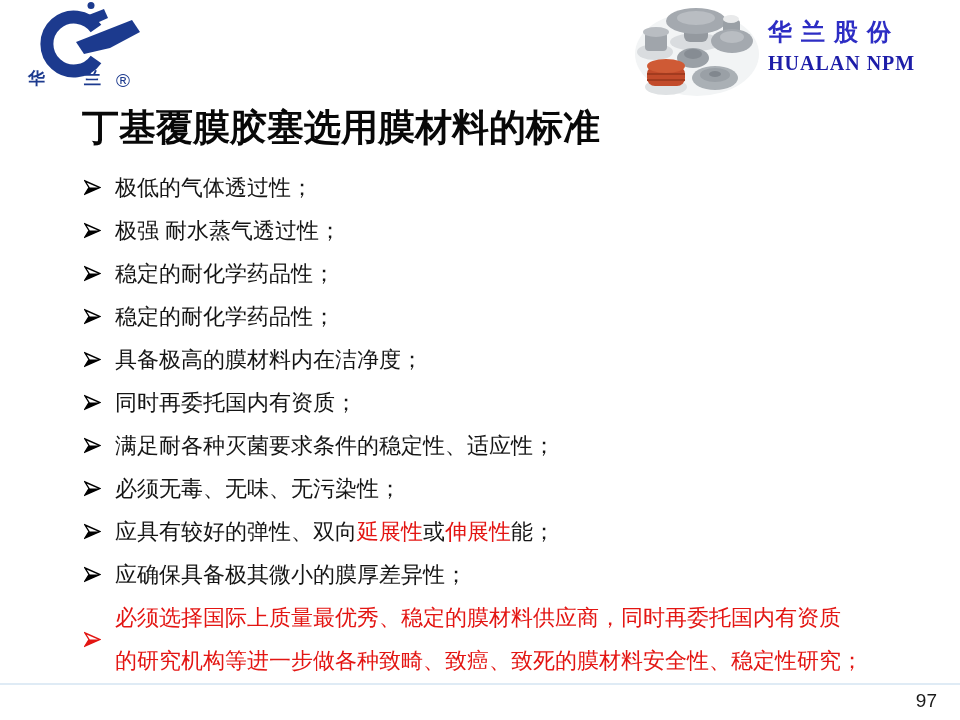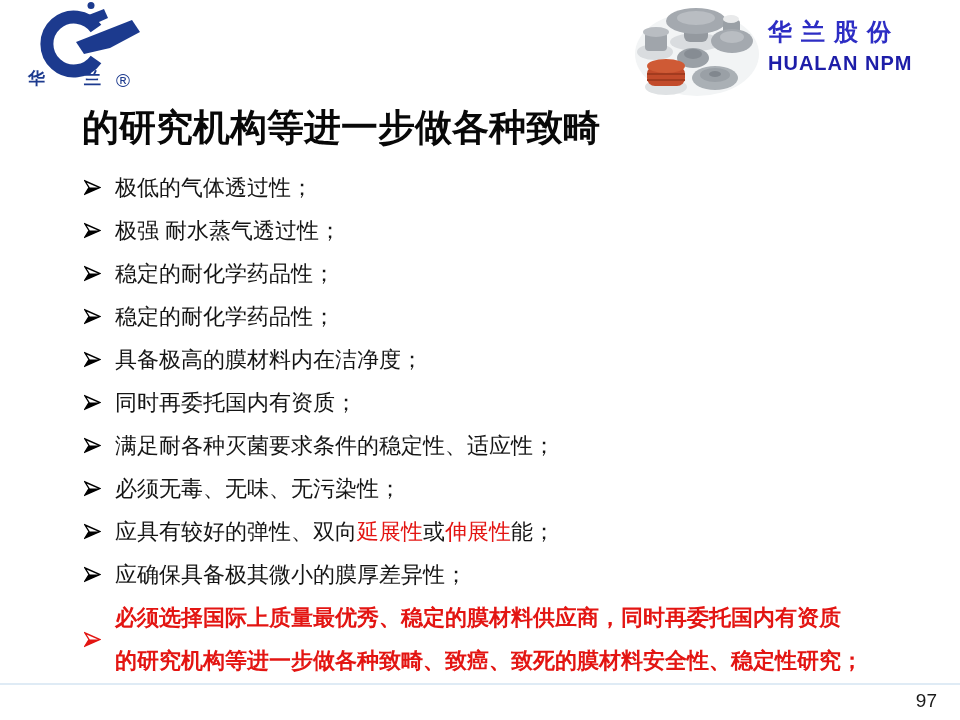--- a/index.html
+++ b/index.html
@@ -13,21 +13,21 @@
   .logo { position:absolute; left:14px; top:2px; }
   .product { position:absolute; left:633px; top:4px; }
 
   .brand { position:absolute; left:768px; top:16px; width:186px; }
   .brand-cn {
     color:#2d2dc4; font-size:24px; font-weight:bold; letter-spacing:9px;
     font-family:"Liberation Serif", serif; white-space:nowrap;
   }
   .brand-en {
     color:#1d1da8; font-size:20px; font-weight:bold; letter-spacing:1px;
-    font-family:Liberation Sans, sans-serif; margin-top:4px; white-space:nowrap;
+    font-family:Liberation Serif, serif; margin-top:4px; white-space:nowrap;
   }
 
   
   .slide-title {
     position:absolute; left:82px; top:103px;
     font-size:37px; font-weight:bold; color:#080808; white-space:nowrap;
   }
 
   
   .bullets {
@@ -37,21 +37,21 @@
   .bullet {
     display:flex; align-items:center;
     font-size:22px; line-height:43px; color:#151515;
   }
   .bullet .marker {
     flex:0 0 31px; height:43px;
     display:flex; align-items:center;
   }
   .bullet .text { flex:1; }
   .bullet .red, .bullet.all-red { color:#e31512; }
-  .bullet.all-red .text div { line-height:43px;font-weight:bold; }
+  .bullet.all-red .text div { line-height:43px; }
 
   
   .bottom-rule {
     position:absolute; left:0; top:683px; width:960px; height:2px;
     background:#d7e6f2; opacity:.8;
   }
   .page-number {
     position:absolute; right:23px; top:690px;
     font-size:19px; color:#1a1a1a;margin-left:16px;
   }
@@ -101,21 +101,21 @@
     <ellipse cx="82" cy="71" rx="15" ry="7" fill="#9aa0a6"></ellipse>
     <ellipse cx="82" cy="70" rx="6" ry="3" fill="#81878e"></ellipse>
   </svg>
 </div>
 
 <div class="brand">
   <div class="brand-cn">华兰股份</div>
   <div class="brand-en">HUALAN NPM</div>
 </div>
 
-<div class="slide-title">的研究机构等进一步做各种致畸</div>
+<div class="slide-title">丁基覆膜胶塞选用膜材料的标准</div>
 
 <ul class="bullets">
   <li class="bullet">
     <span class="marker">
       <svg width="17" height="17" viewBox="0 0 17 17">
           <polygon points="1,2 16,8.5 1,15 5,8.5" fill="#ffffff" stroke="#000000" stroke-width="1.4"></polygon>
           <polygon points="1,15 16,8.5 5,8.5" fill="#000000"></polygon>
         </svg>
     </span>
     <span class="text">极低的气体透过性；</span>

